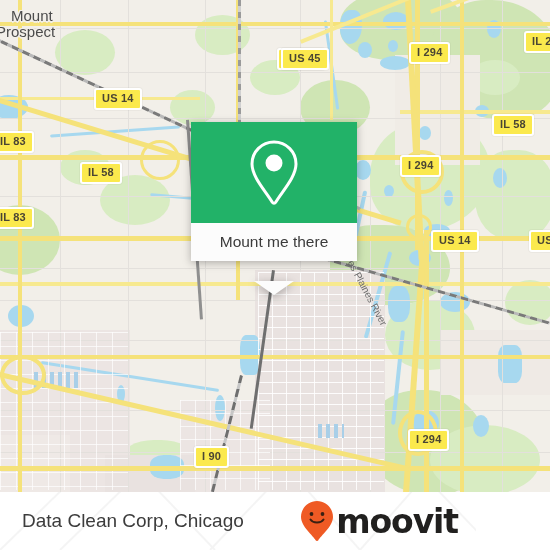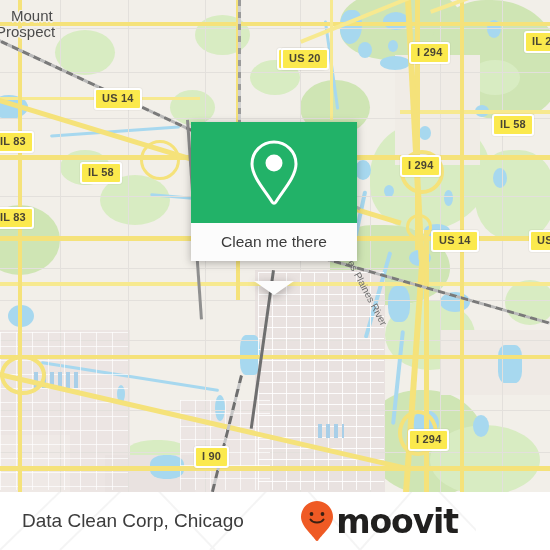--- a/index.html
+++ b/index.html
@@ -335,21 +335,21 @@
 
     <div class="placelabel" style="left:2px;  top:8px;margin-left:9px;">Mount</div>
     <div class="placelabel" style="left:-4px; top:24px;">Prospect</div>
 
     <div class="riverlabel" style="left:352px; top:252px; transform:rotate(62deg);">Des Plaines River</div>
 
     <div class="shield" style="left:277px; top:48px;">US 12</div>
 
     <div class="shield" style="left:94px;  top:88px;">US 14</div>
 
-    <div class="shield" style="left:281px; top:48px;">US 20</div>
+    <div class="shield" style="left:281px; top:48px;">US 45</div>
     <div class="shield" style="left:409px; top:42px;">I 294</div>
     <div class="shield" style="left:524px; top:31px;">IL 2</div>
     <div class="shield" style="left:492px; top:114px;">IL 58</div>
     <div class="shield" style="left:400px; top:155px;">I 294</div>
     <div class="shield" style="left:-8px;  top:131px;">IL 83</div>
     <div class="shield" style="left:80px;  top:162px;">IL 58</div>
     <div class="shield" style="left:-8px;  top:207px;">IL 83</div>
     <div class="shield" style="left:431px; top:230px;">US 14</div>
     <div class="shield" style="left:529px; top:230px;">US</div>
     <div class="shield" style="left:194px; top:446px;">I 90</div>
@@ -358,21 +358,21 @@
   </div>
 
   <div class="card">
     <div class="card-green">
       <svg width="56" height="70" viewBox="0 0 56 70">
         <path d="M28 4 C15.8 4 6 13.8 6 26 C6 39 20 53.5 26.3 64.2 C27.1 65.5 28.9 65.5 29.7 64.2 C36 53.5 50 39 50 26 C50 13.8 40.2 4 28 4 Z" fill="none" stroke="#ffffff" stroke-width="3"></path>
         <circle cx="28" cy="25" r="8.5" fill="#ffffff"></circle>
       </svg>
     </div>
     <div class="card-foot">
-      <span>Clean me there</span>
+      <span>Mount me there</span>
     </div>
     <div class="card-tail"></div>
   </div>
 
   <div class="footer">
     <svg class="footer-bg" viewBox="0 0 550 58" preserveAspectRatio="none">
       <g stroke="#9a9a9a" stroke-width="2" fill="none">
         <path d="M0 58 L70 -10"></path>
         <path d="M60 58 L130 -10"></path>
         <path d="M150 -10 L215 58"></path>

